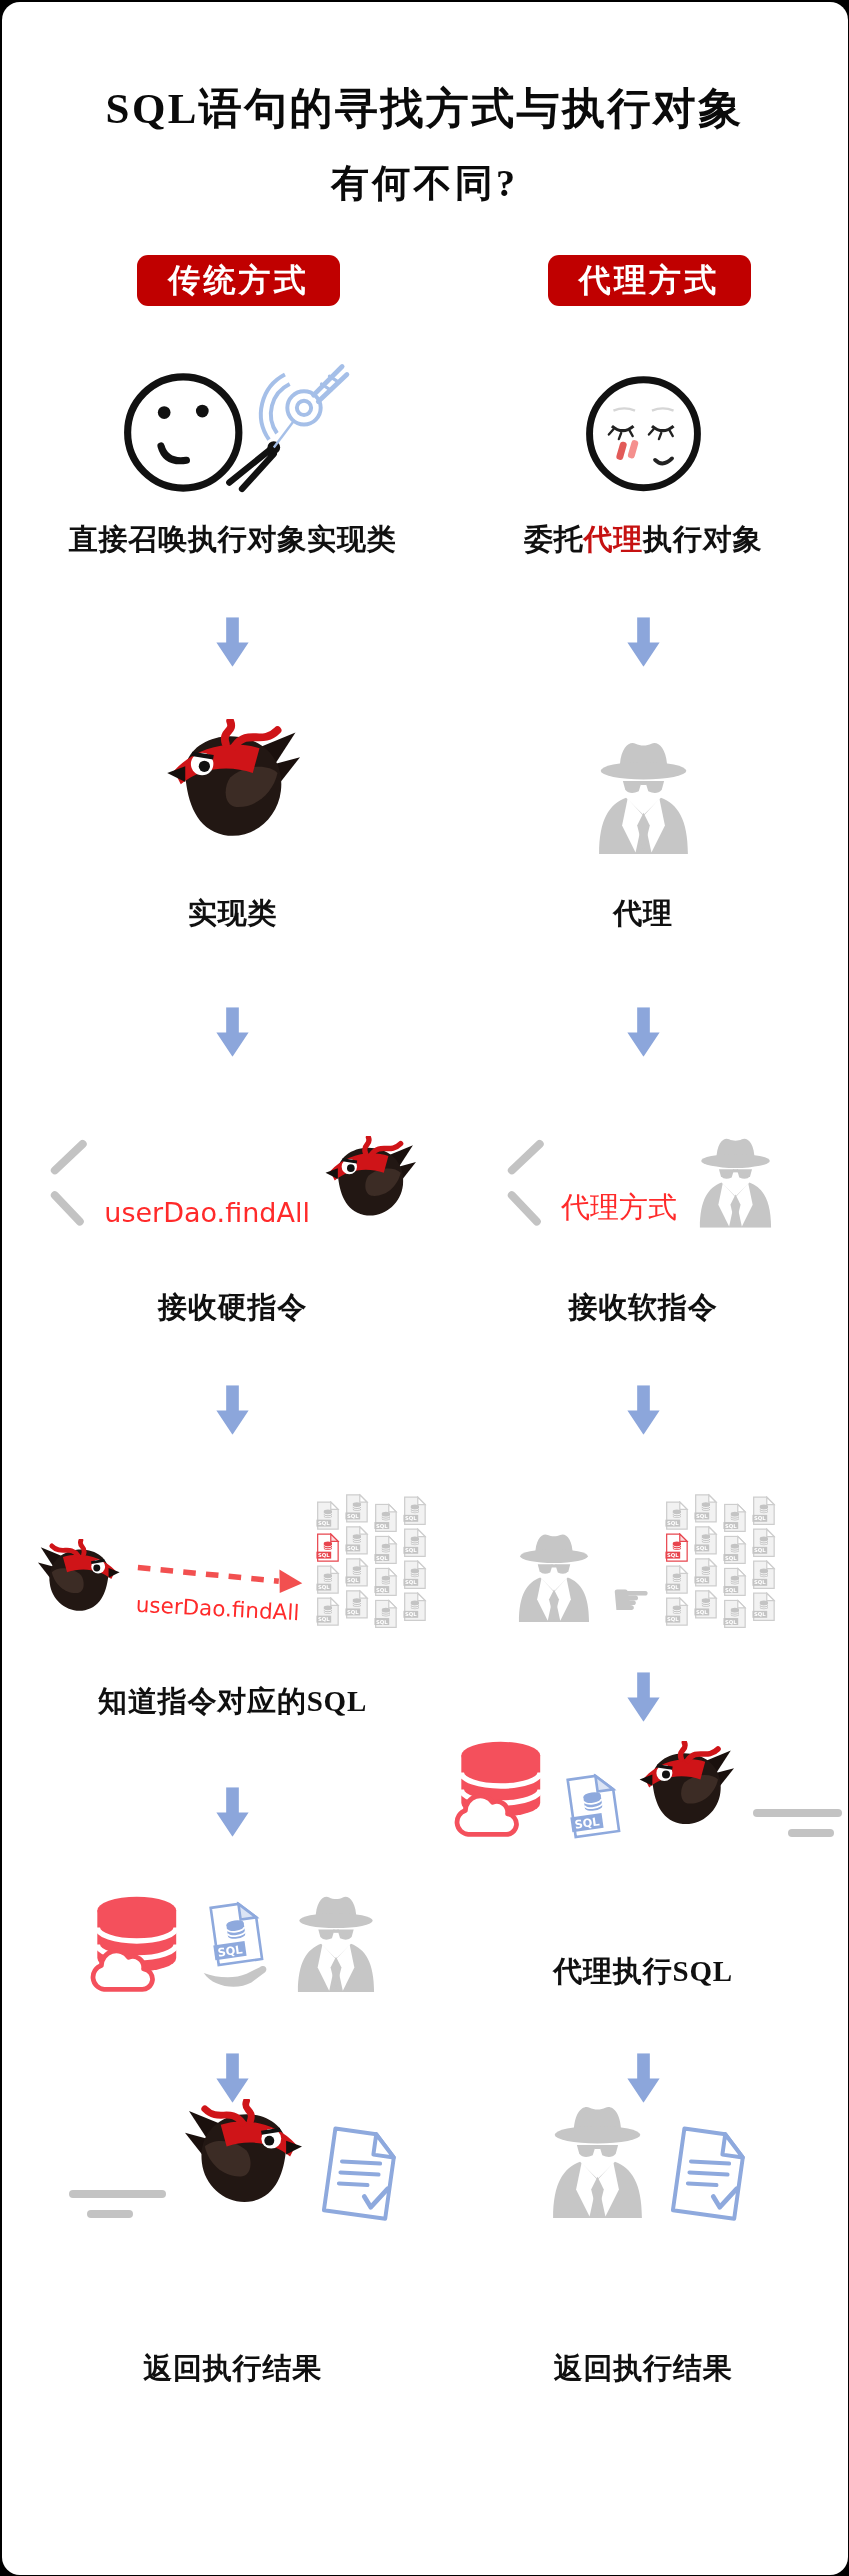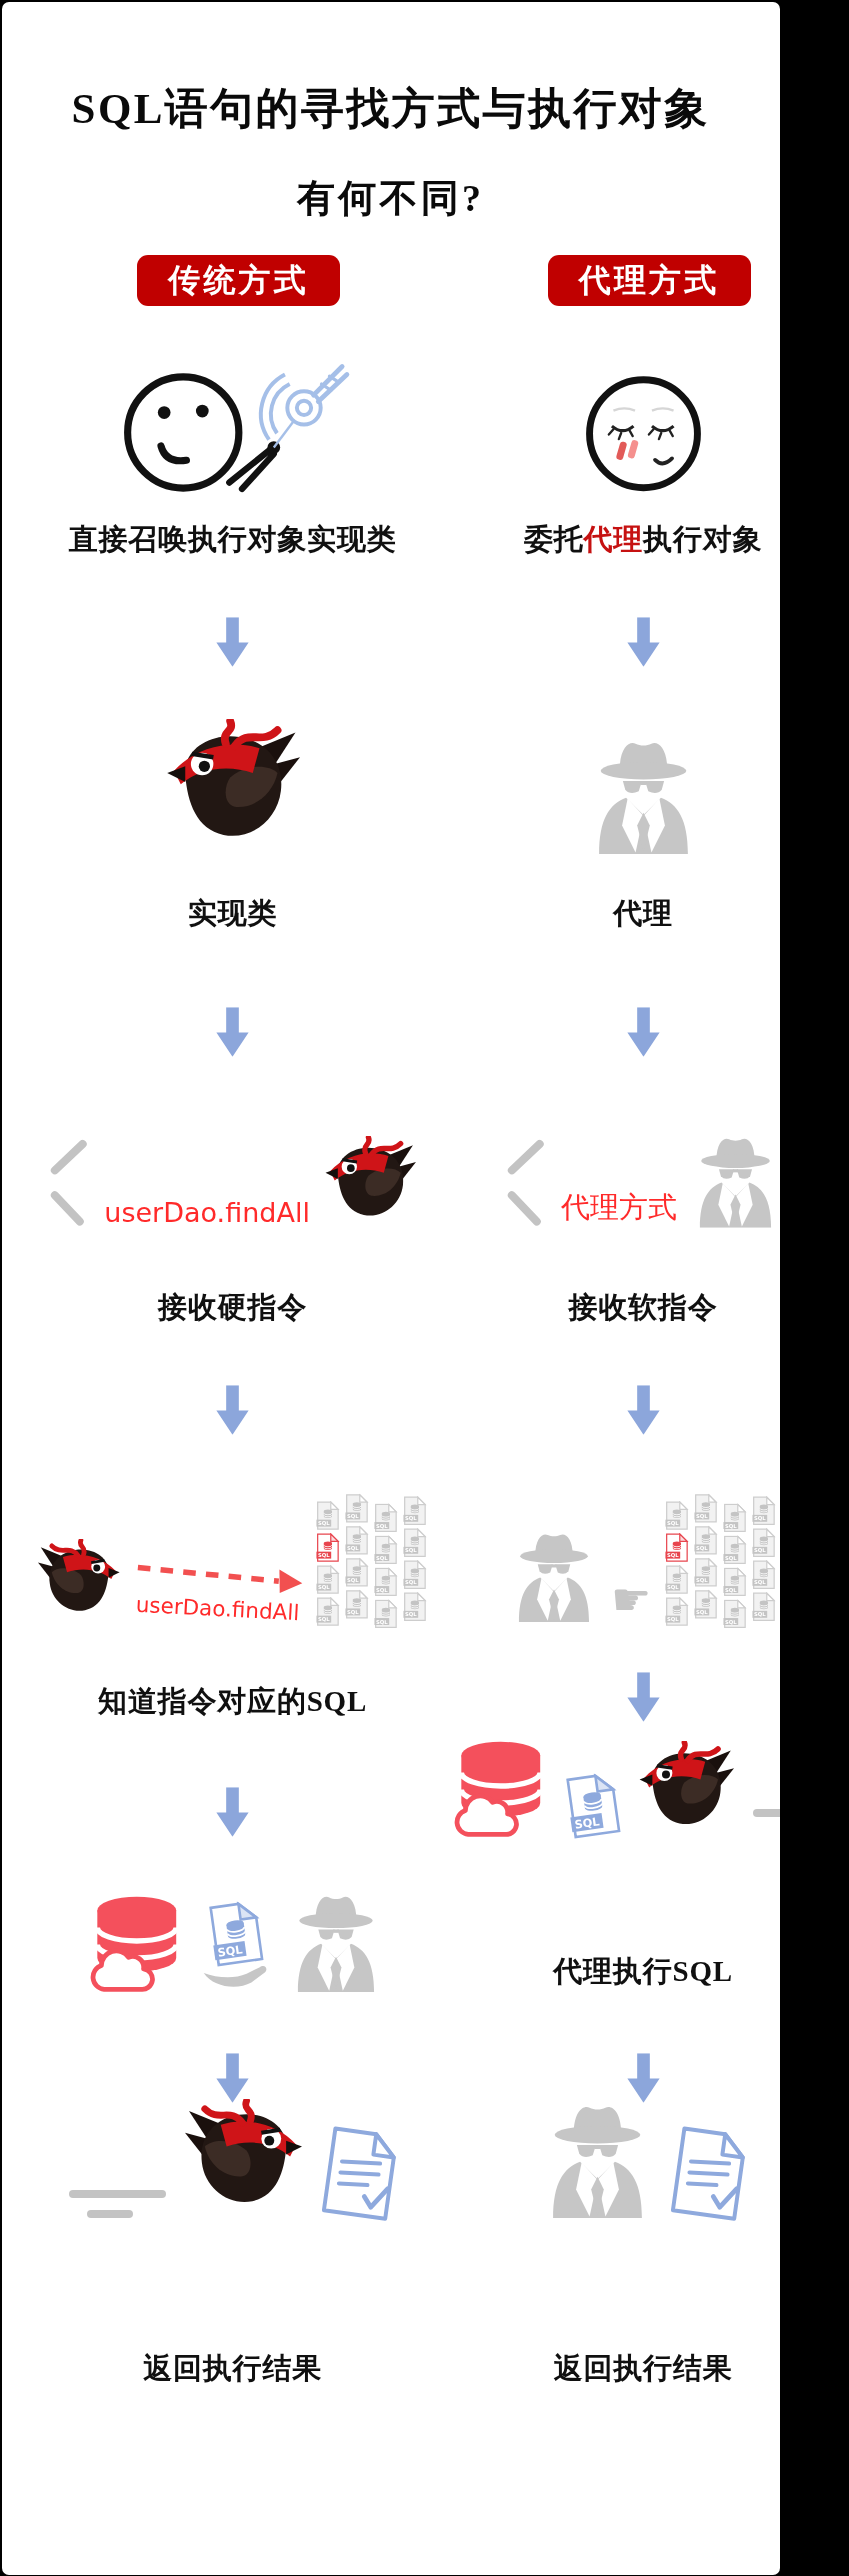--- a/index.html
+++ b/index.html
@@ -2,27 +2,27 @@
 <html style="font-size:12.7px"><head>
 <meta charset="utf-8">
 <style>
   html,body{margin:0;padding:0;}
   body{
     width:850px;height:2576px;background:#000;
     font-family:"Liberation Serif","DejaVu Serif",serif;
     overflow:hidden;
   }
   .card{
-    width:778px;height:2573px;margin:1.6px;background:#fff;
-    border-radius:7px;overflow:hidden;box-sizing:border-box;
+    width:846px;height:2573px;margin:1.6px;background:#fff;
+    border-radius:18px;overflow:hidden;box-sizing:border-box;
   }
   
   .title{height:251px;box-sizing:border-box;padding-top:78px;text-align:center;}
   .title .t1{font-size:43px;font-weight:700;color:#0a0a0a;letter-spacing:2.4px;}
-  .title .t2{font-size:38px;font-weight:700;color:#0a0a0a;margin-top:35px;letter-spacing:3.2px;}
+  .title .t2{font-size:38px;font-weight:700;color:#0a0a0a;margin-top:20px;letter-spacing:3.2px;}
   
   .flow{
     display:grid;
     grid-template-columns:462px 388px;
     grid-template-rows:56px 191px 60px 107px 187px 80px 123px 171px 100px 107px 187px 100px 115px 155px 111px 115px 171px 92px;
   }
   .cell{display:flex;justify-content:center;align-items:flex-end;}
   .cell.mid{align-items:center;margin-left:12px;}
   .cell:nth-child(even){padding-right:29px;}
   

